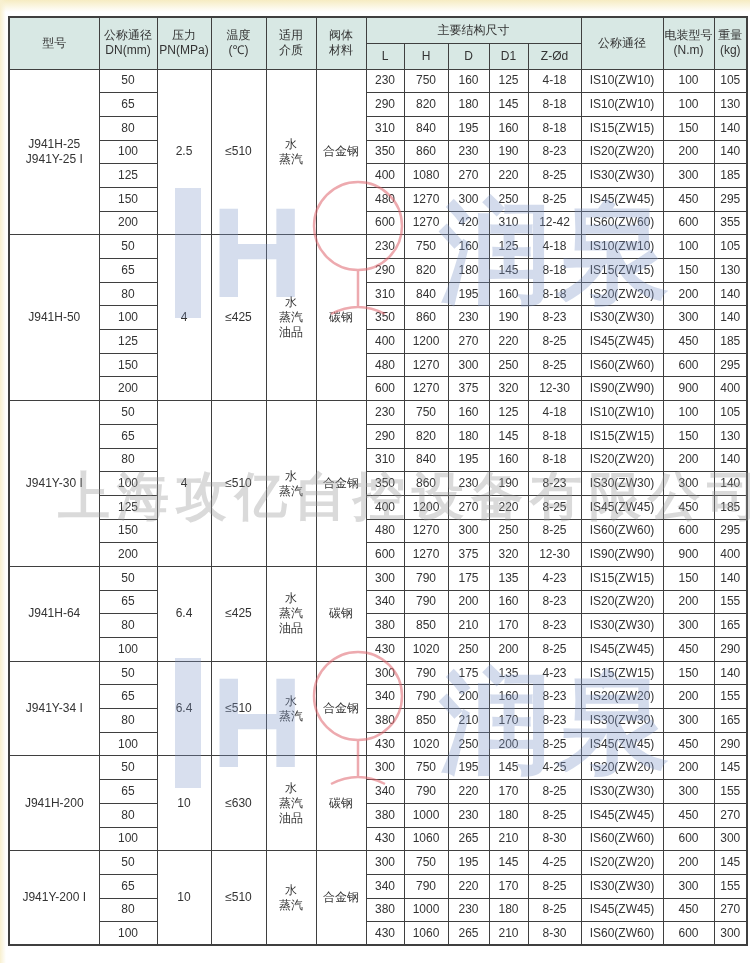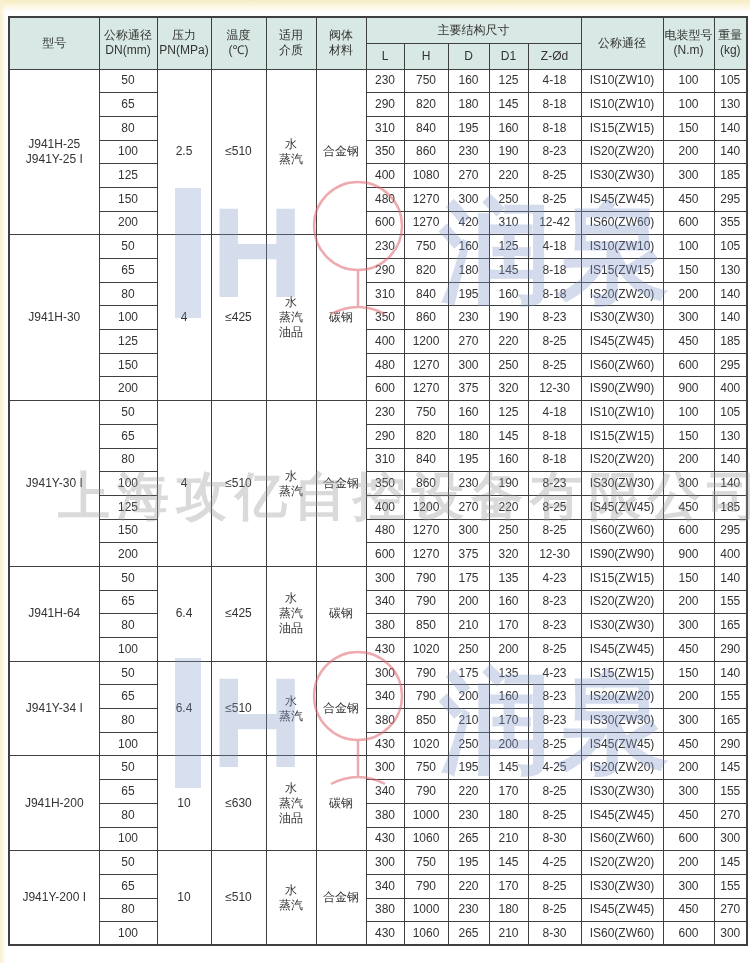--- a/index.html
+++ b/index.html
@@ -203,21 +203,21 @@
           <td>600</td>
           <td>1270</td>
           <td>420</td>
           <td>310</td>
           <td>12-42</td>
           <td>IS60(ZW60)</td>
           <td>600</td>
           <td>355</td>
         </tr>
         <tr>
-          <td rowspan="7">J941H-30</td>
+          <td rowspan="7">J941H-50</td>
           <td>50</td>
           <td rowspan="7">4</td>
           <td rowspan="7">≤425</td>
           <td rowspan="7">水
 蒸汽
 油品</td>
           <td rowspan="7">碳钢</td>
           <td>230</td>
           <td>750</td>
           <td>160</td>

